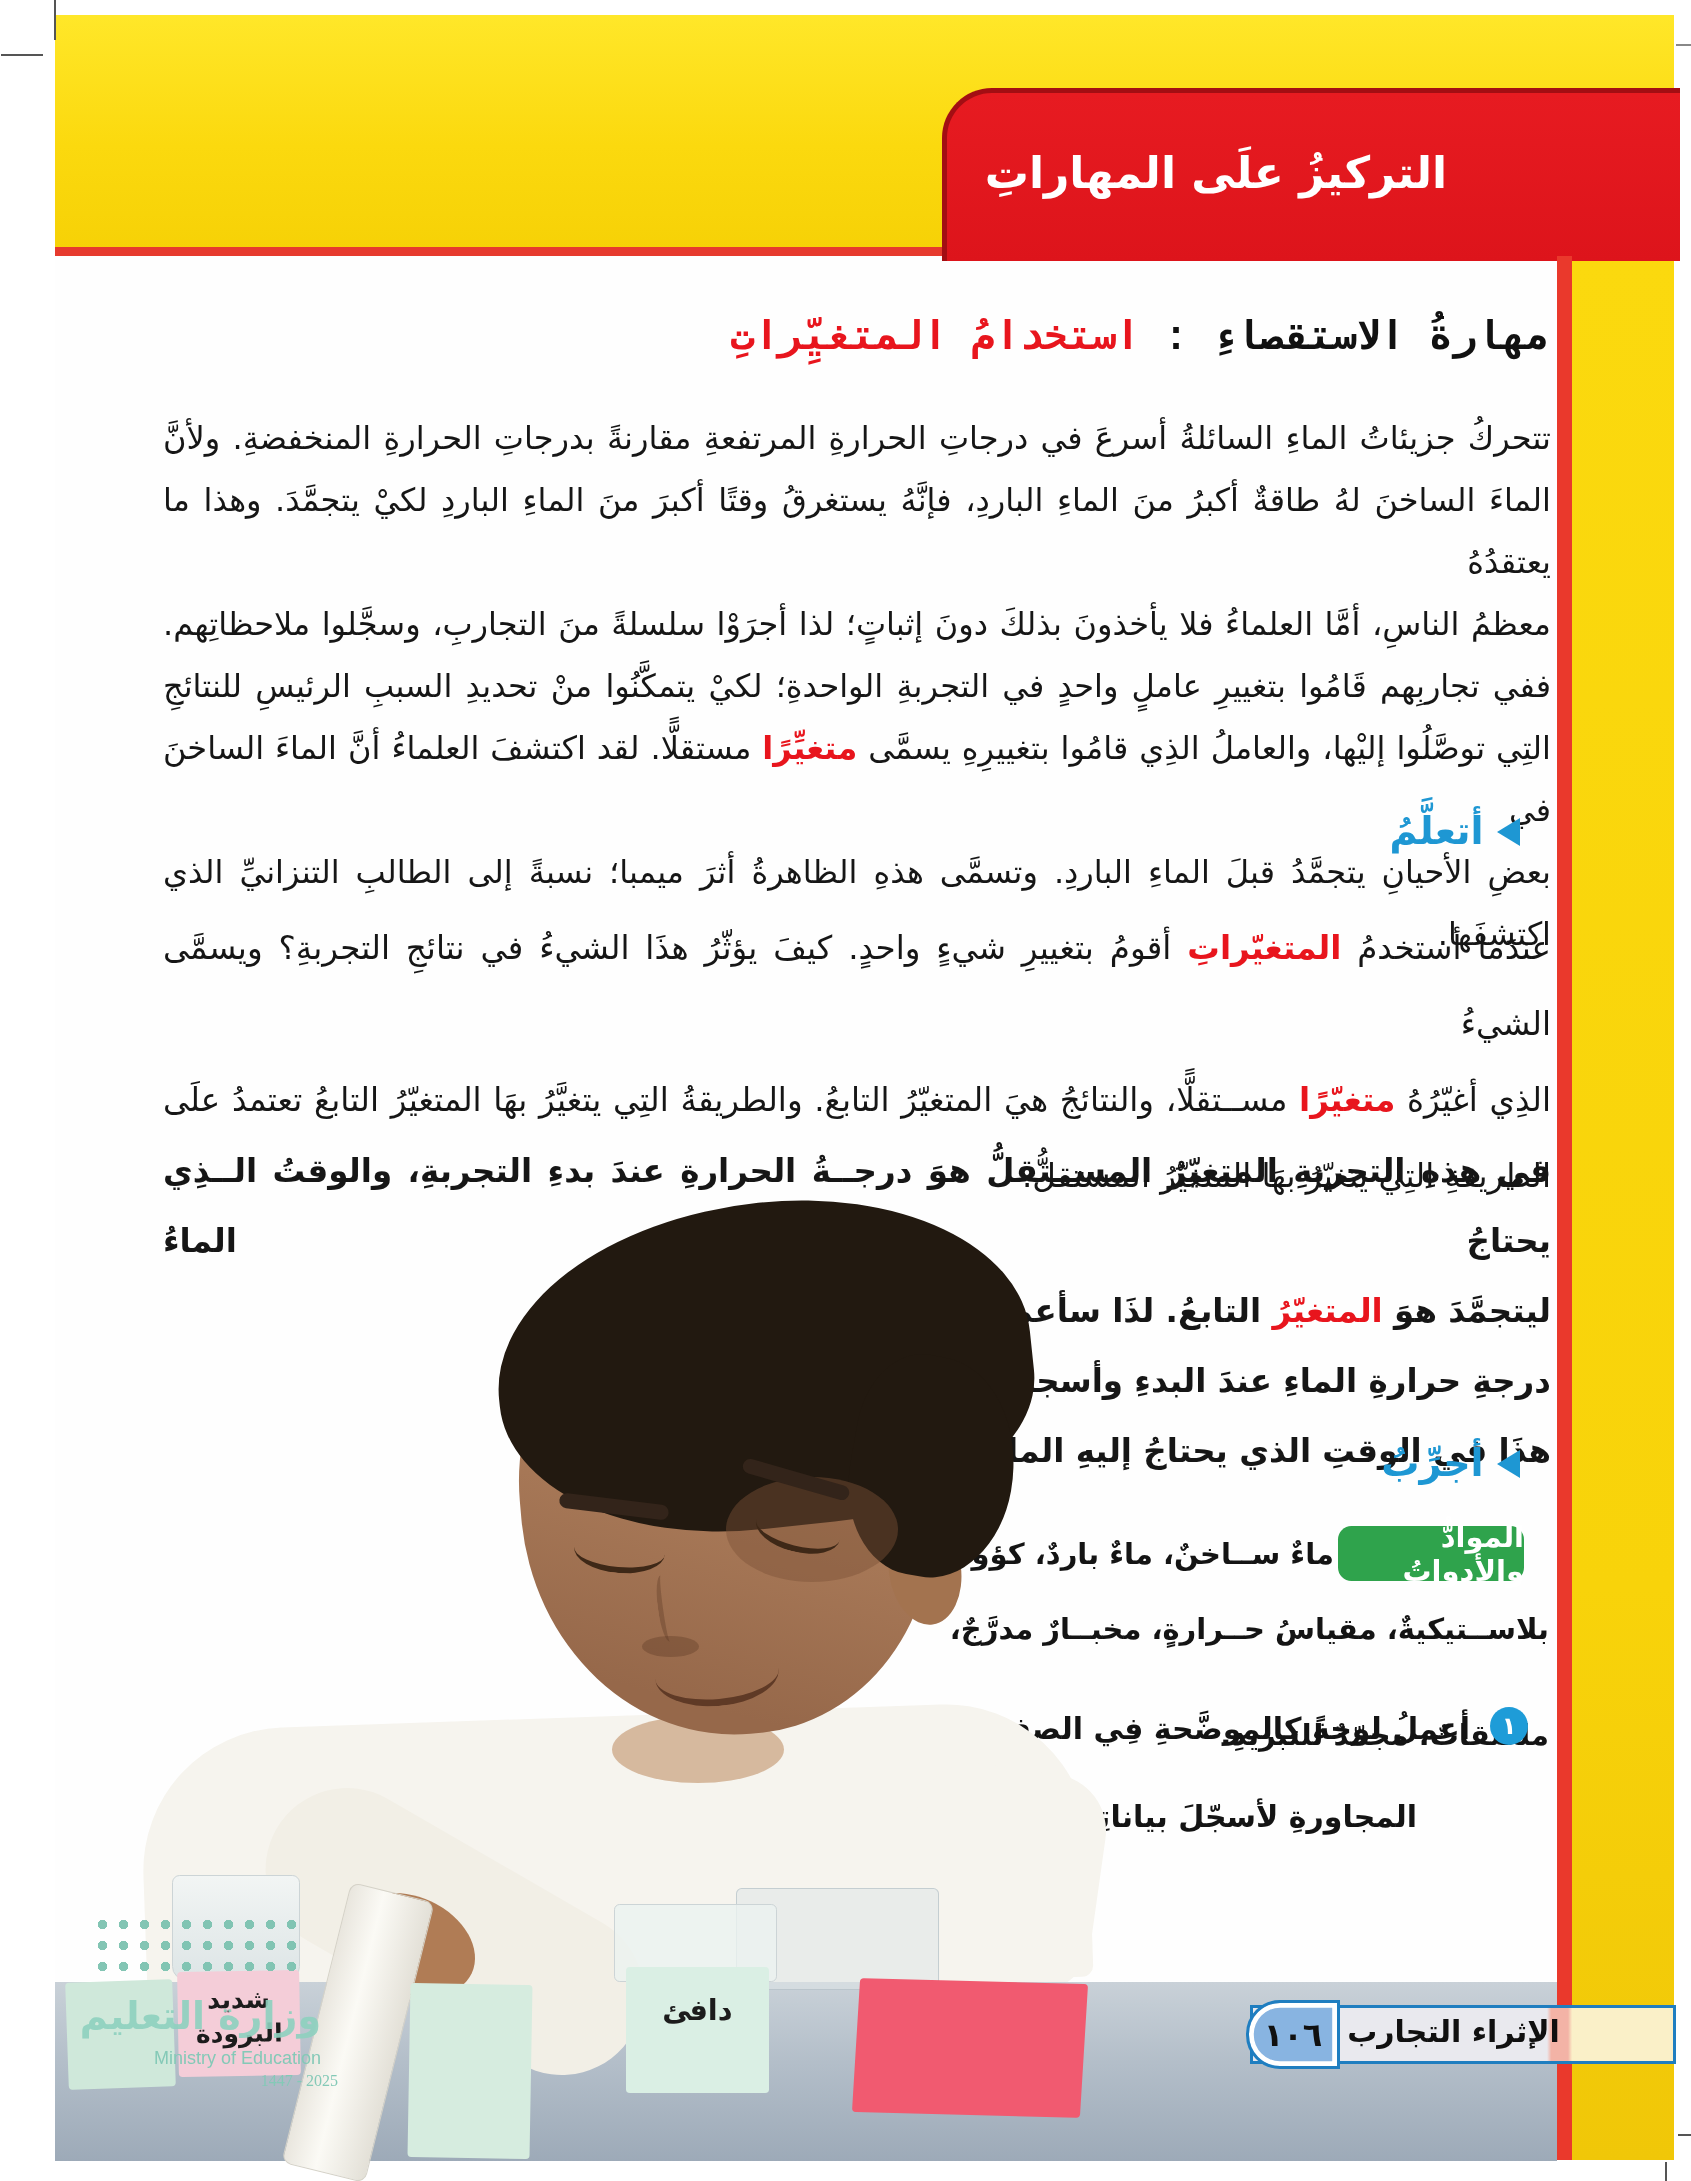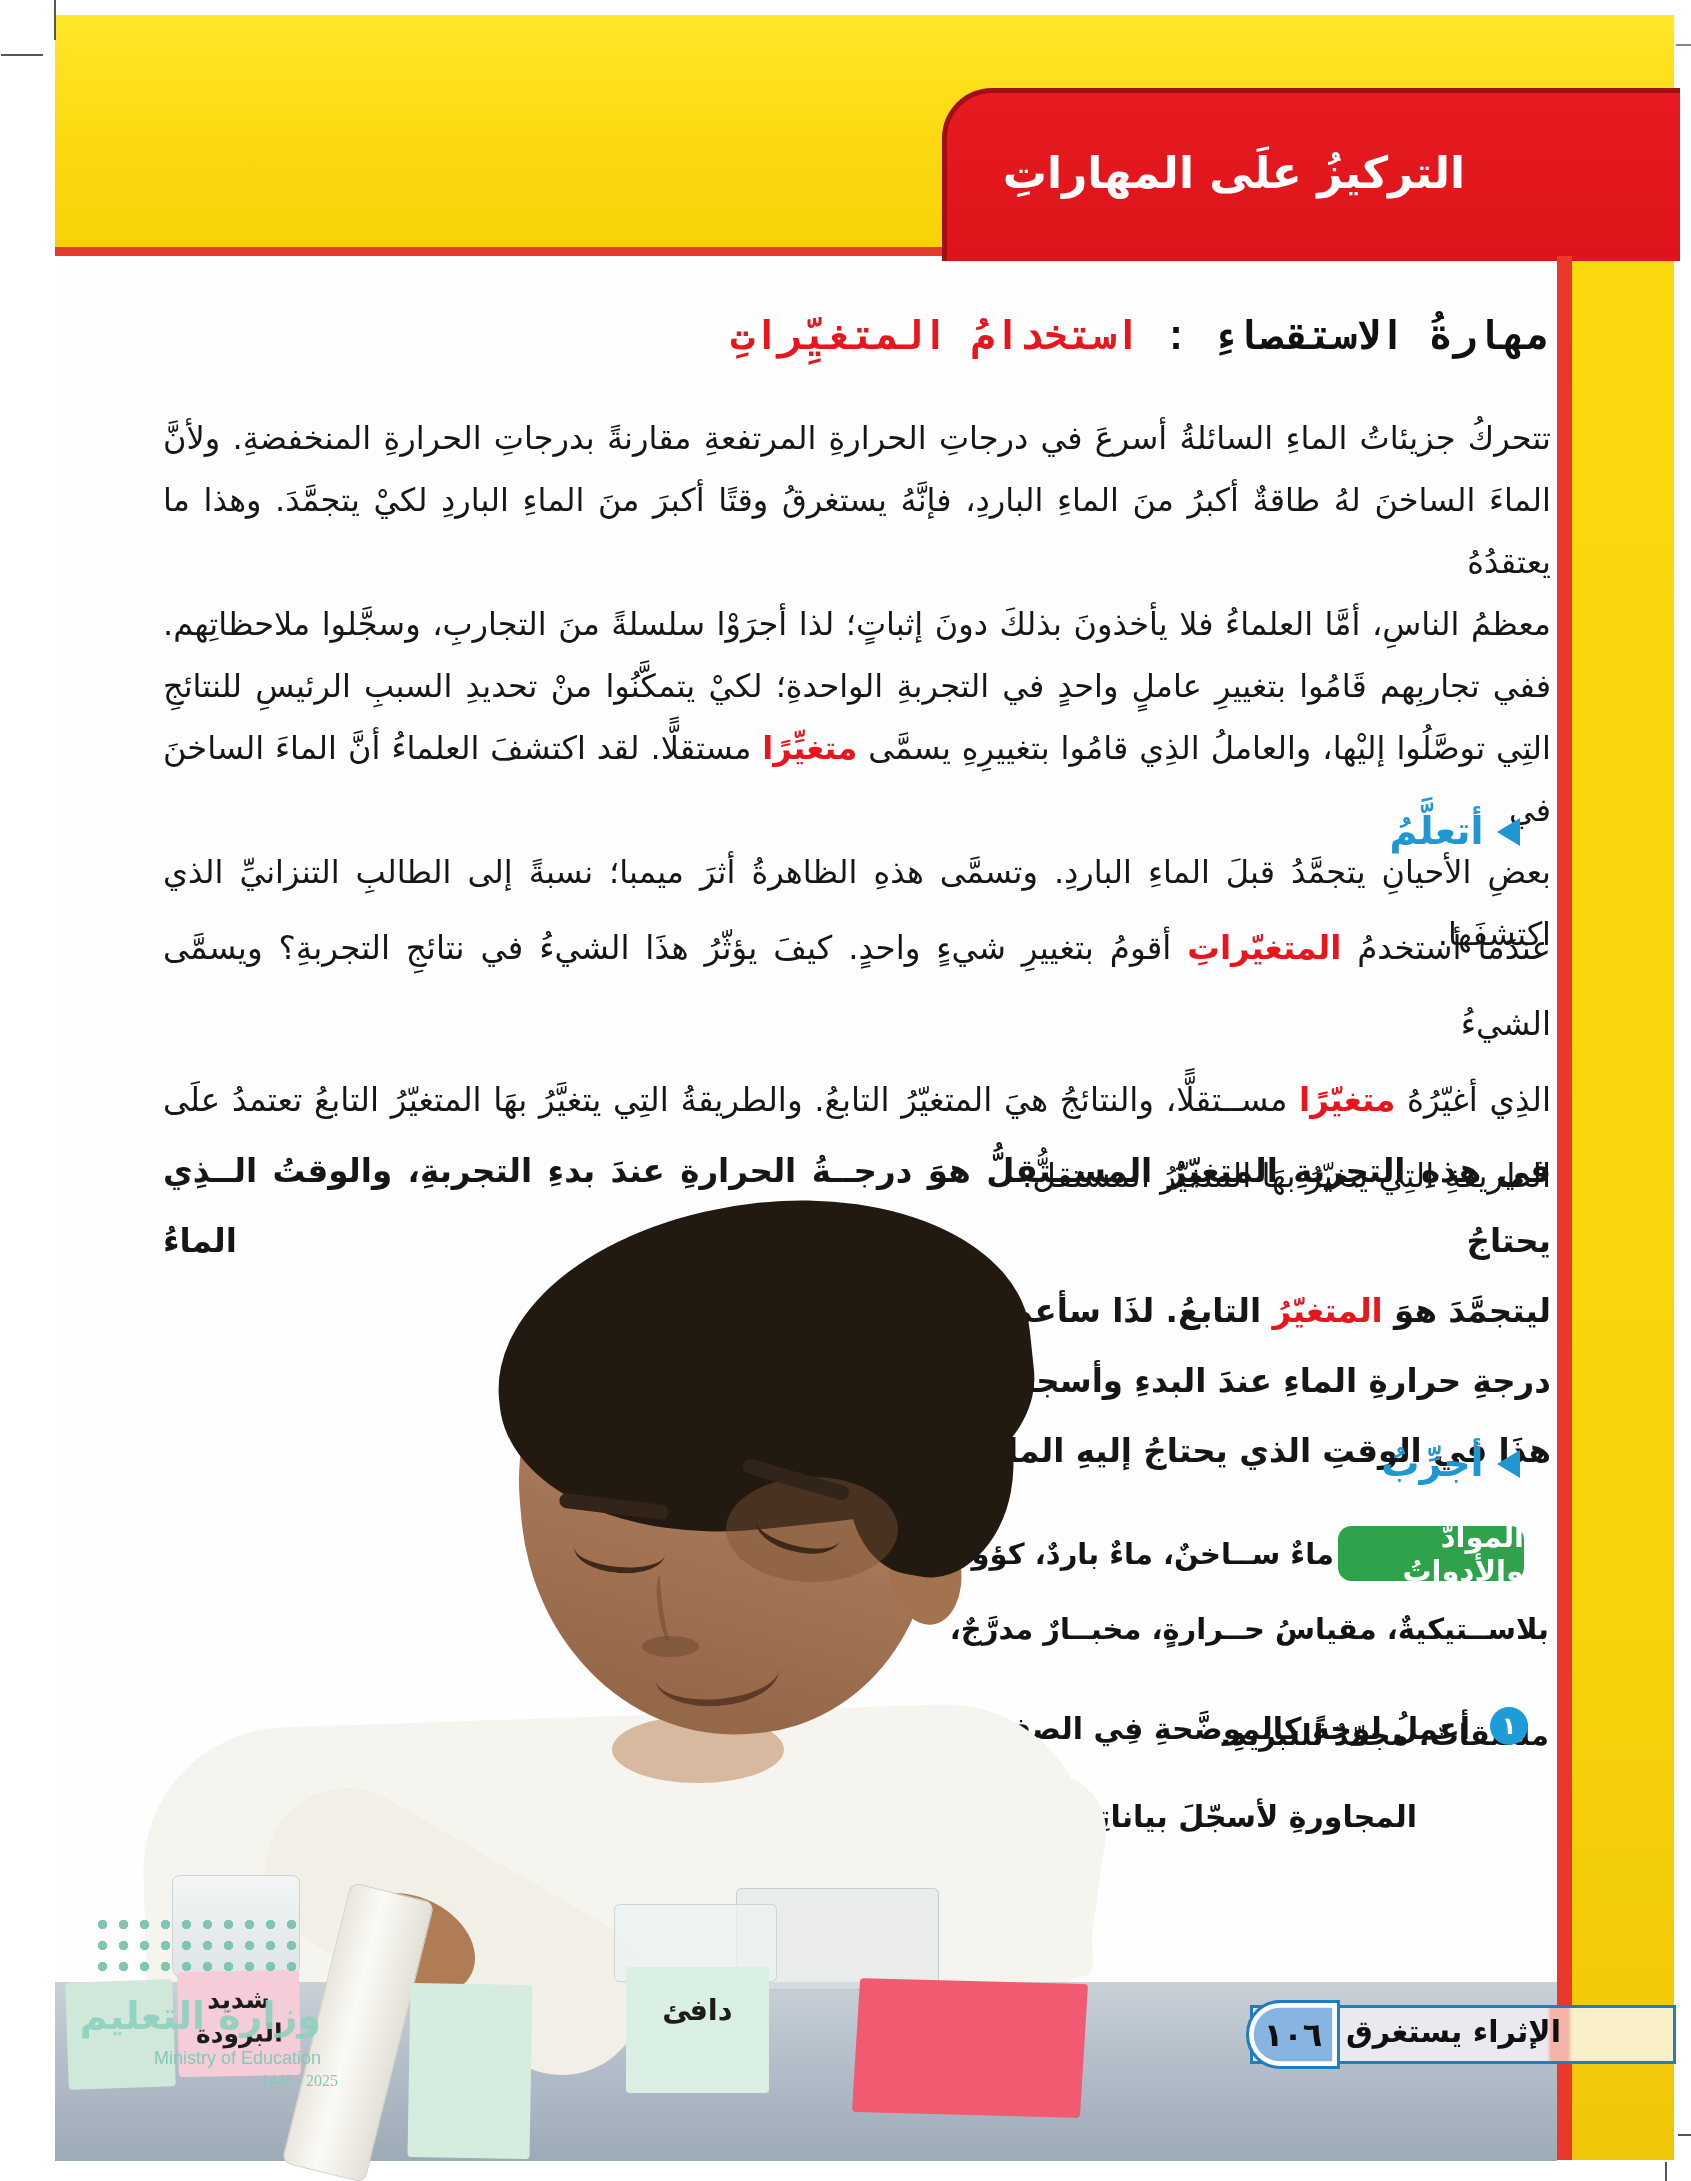--- a/index.html
+++ b/index.html
@@ -19,21 +19,21 @@
     background:linear-gradient(180deg,#c9d1d8 0%,#b3bec9 45%,#9daab8 100%);}
 
   
   .mark{background:#555;}
 
   
   .banner{left:942px;top:88px;width:733px;height:168px;
     background:linear-gradient(180deg,#e71b21 0%,#dd141b 100%);
     border-top:5.7px solid #a30e13;border-left:5.7px solid #a30e13;
     border-radius:50px 0 0 0;}
-  .banner-title{position:absolute;right:215px;top:54px;color:#ffffff;
+  .banner-title{position:absolute;right:233px;top:54px;color:#ffffff;
     font-size:44px;font-weight:bold;white-space:nowrap;}
 
   
   .skill-heading{right:143px;top:312px;font-size:40px;font-weight:bold;
     color:#111;white-space:nowrap;font-family:Liberation Mono, monospace;}
   .skill-heading .red{color:#e8151d;}
   .blue-heading{font-size:38px;font-weight:bold;color:#1e97d3;white-space:nowrap;}
   .tri{display:inline-block;width:0;height:0;border-top:14.3px solid transparent;
     border-bottom:14.3px solid transparent;border-left:none;
     border-right:23px solid #1e97d3;margin-left:13.4px;vertical-align:-1.9px;}
@@ -243,15 +243,15 @@
 <div class="ph lab-red"></div>
 
 <div class="abs wm-dots"></div>
 <div class="abs wm-ar">وزارة التعليم</div>
 <div class="abs wm-en">Ministry of Education</div>
 <div class="abs wm-years">2025 - 1447</div>
 
 <div class="abs red-stripe"></div>
 
 <div class="abs footer-bar"></div>
-<div class="abs footer-label">الإثراء يستغرق</div>
+<div class="abs footer-label">الإثراء التجارب</div>
 <div class="abs footer-cap">١٠٦</div>
 
 
 </body></html>

